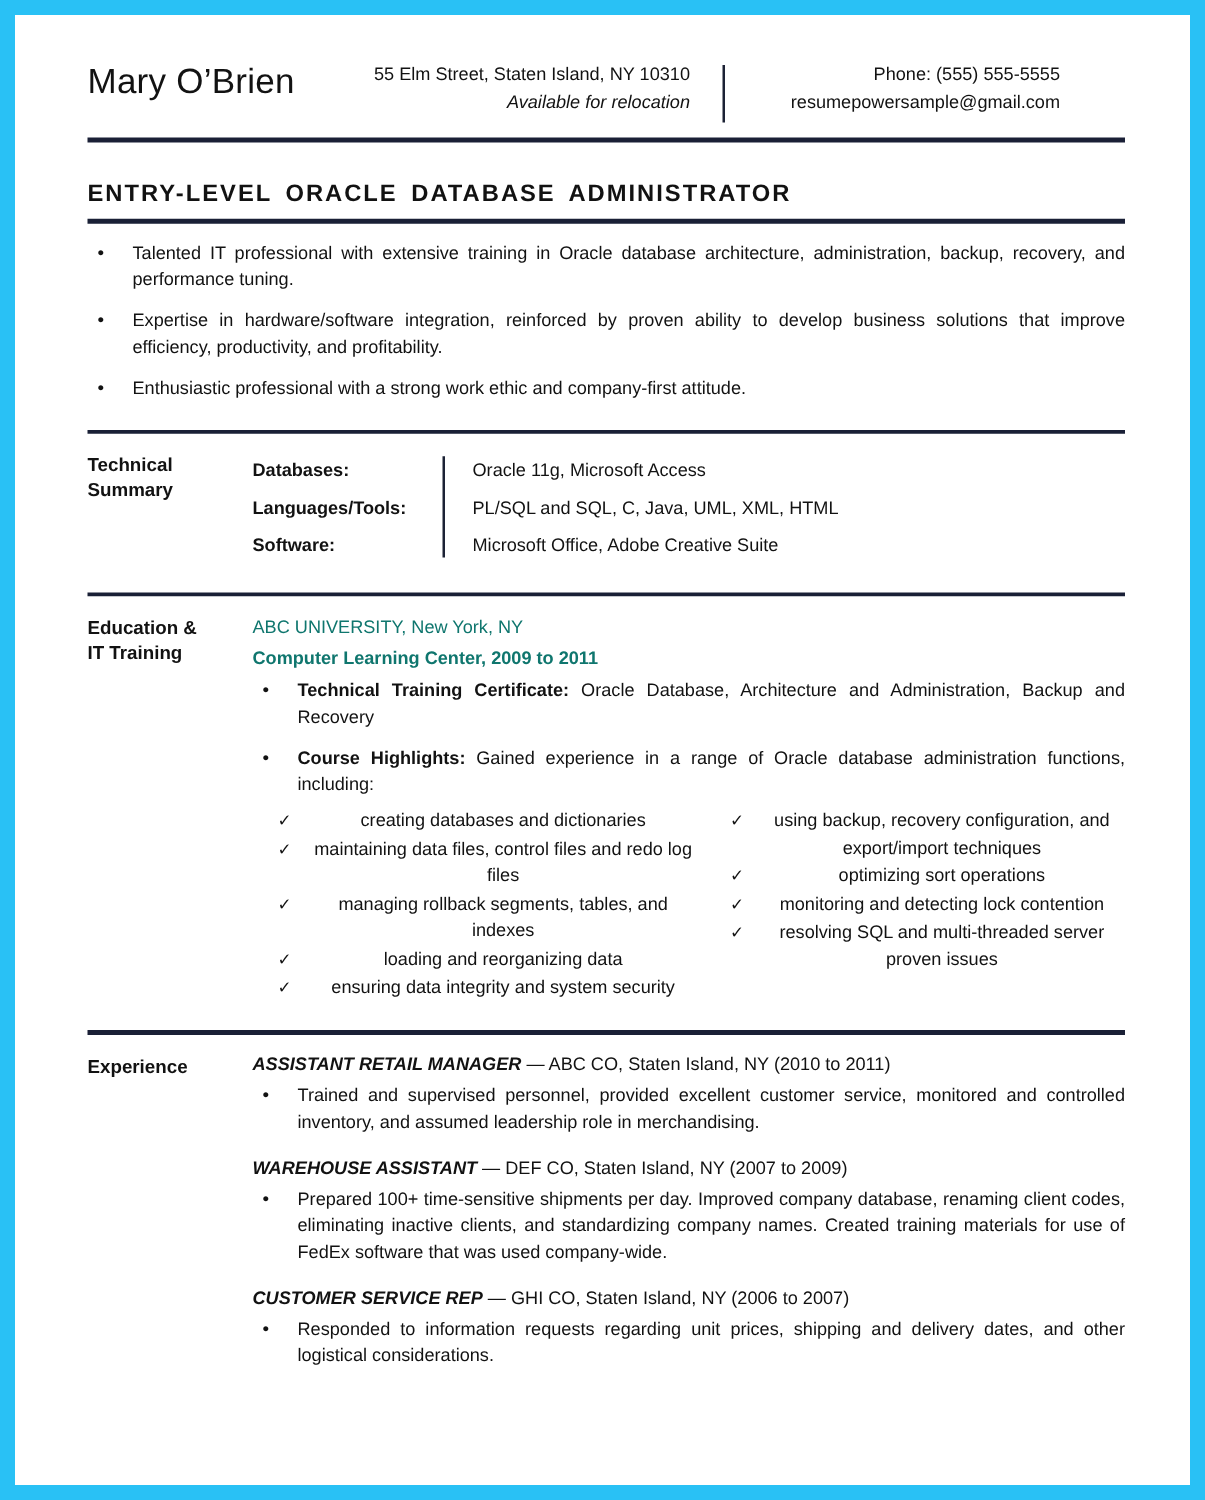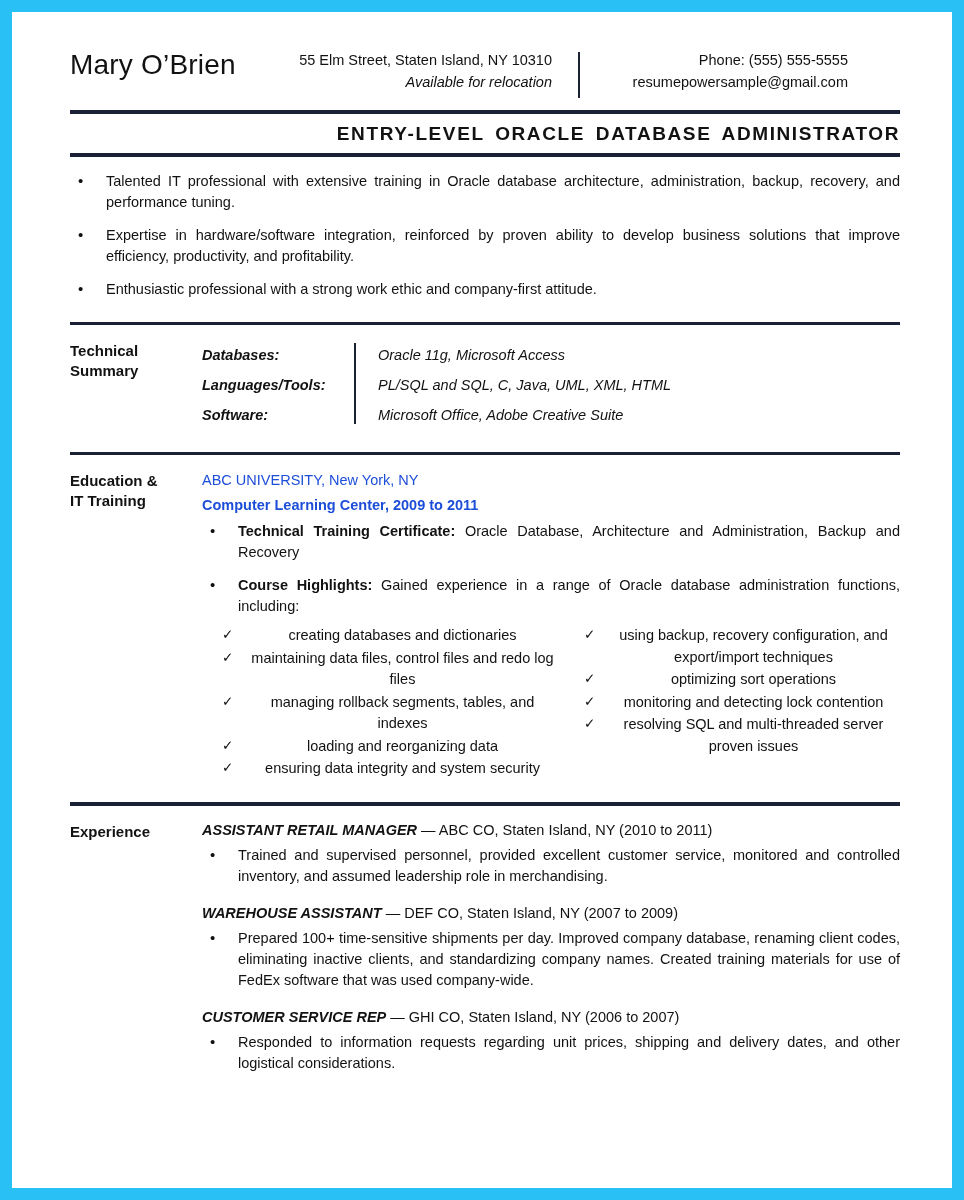--- a/index.html
+++ b/index.html
@@ -79,23 +79,24 @@
   
   .rule {
     height: 4px;
     background: #1a2036;
     width: 830px;
   }
   .rule.thin { height: 3px; }
 
   
   .title-band {
-    text-align: right;
+    text-align: left;
     padding: 9px 0 8px 0;
     width: 830px;
+    margin-top: 22px;
   }
   .title-band .jobtitle {
     font-size: 19px;
     font-weight: bold;
     letter-spacing: 1.6px;
     color: #121212;
     word-spacing: 4px;
   }
 
   
@@ -133,21 +134,20 @@
     left: 8px;
     top: -1px;
     font-size: 15px;
     color: #121212;
   }
 
   
   .tech-grid {
     display: flex;
     padding-top: 2px;
-    font-style: italic;
   }
   .tech-keys {
     width: 152px;
     flex: 0 0 152px;
   }
   .tech-keys div {
     font-size: 14.5px;
     font-weight: bold;
     color: #121212;
     line-height: 2.05;
@@ -161,21 +161,21 @@
   .tech-vals { padding-left: 22px; }
   .tech-vals div {
     font-size: 14.5px;
     color: #121212;
     line-height: 2.05;
   }
 
   
   .edu-line {
     font-size: 14.5px;
-    color: #1d4ed8;
+    color: #0f766e;
     line-height: 1.55;
     padding-bottom: 2px;
   }
   .edu-line.bold { font-weight: bold; padding-bottom: 5px; }
   .bul-strong { font-weight: bold; }
 
   .check-cols {
     display: flex;
     padding-top: 8px;
     padding-left: 18px;

